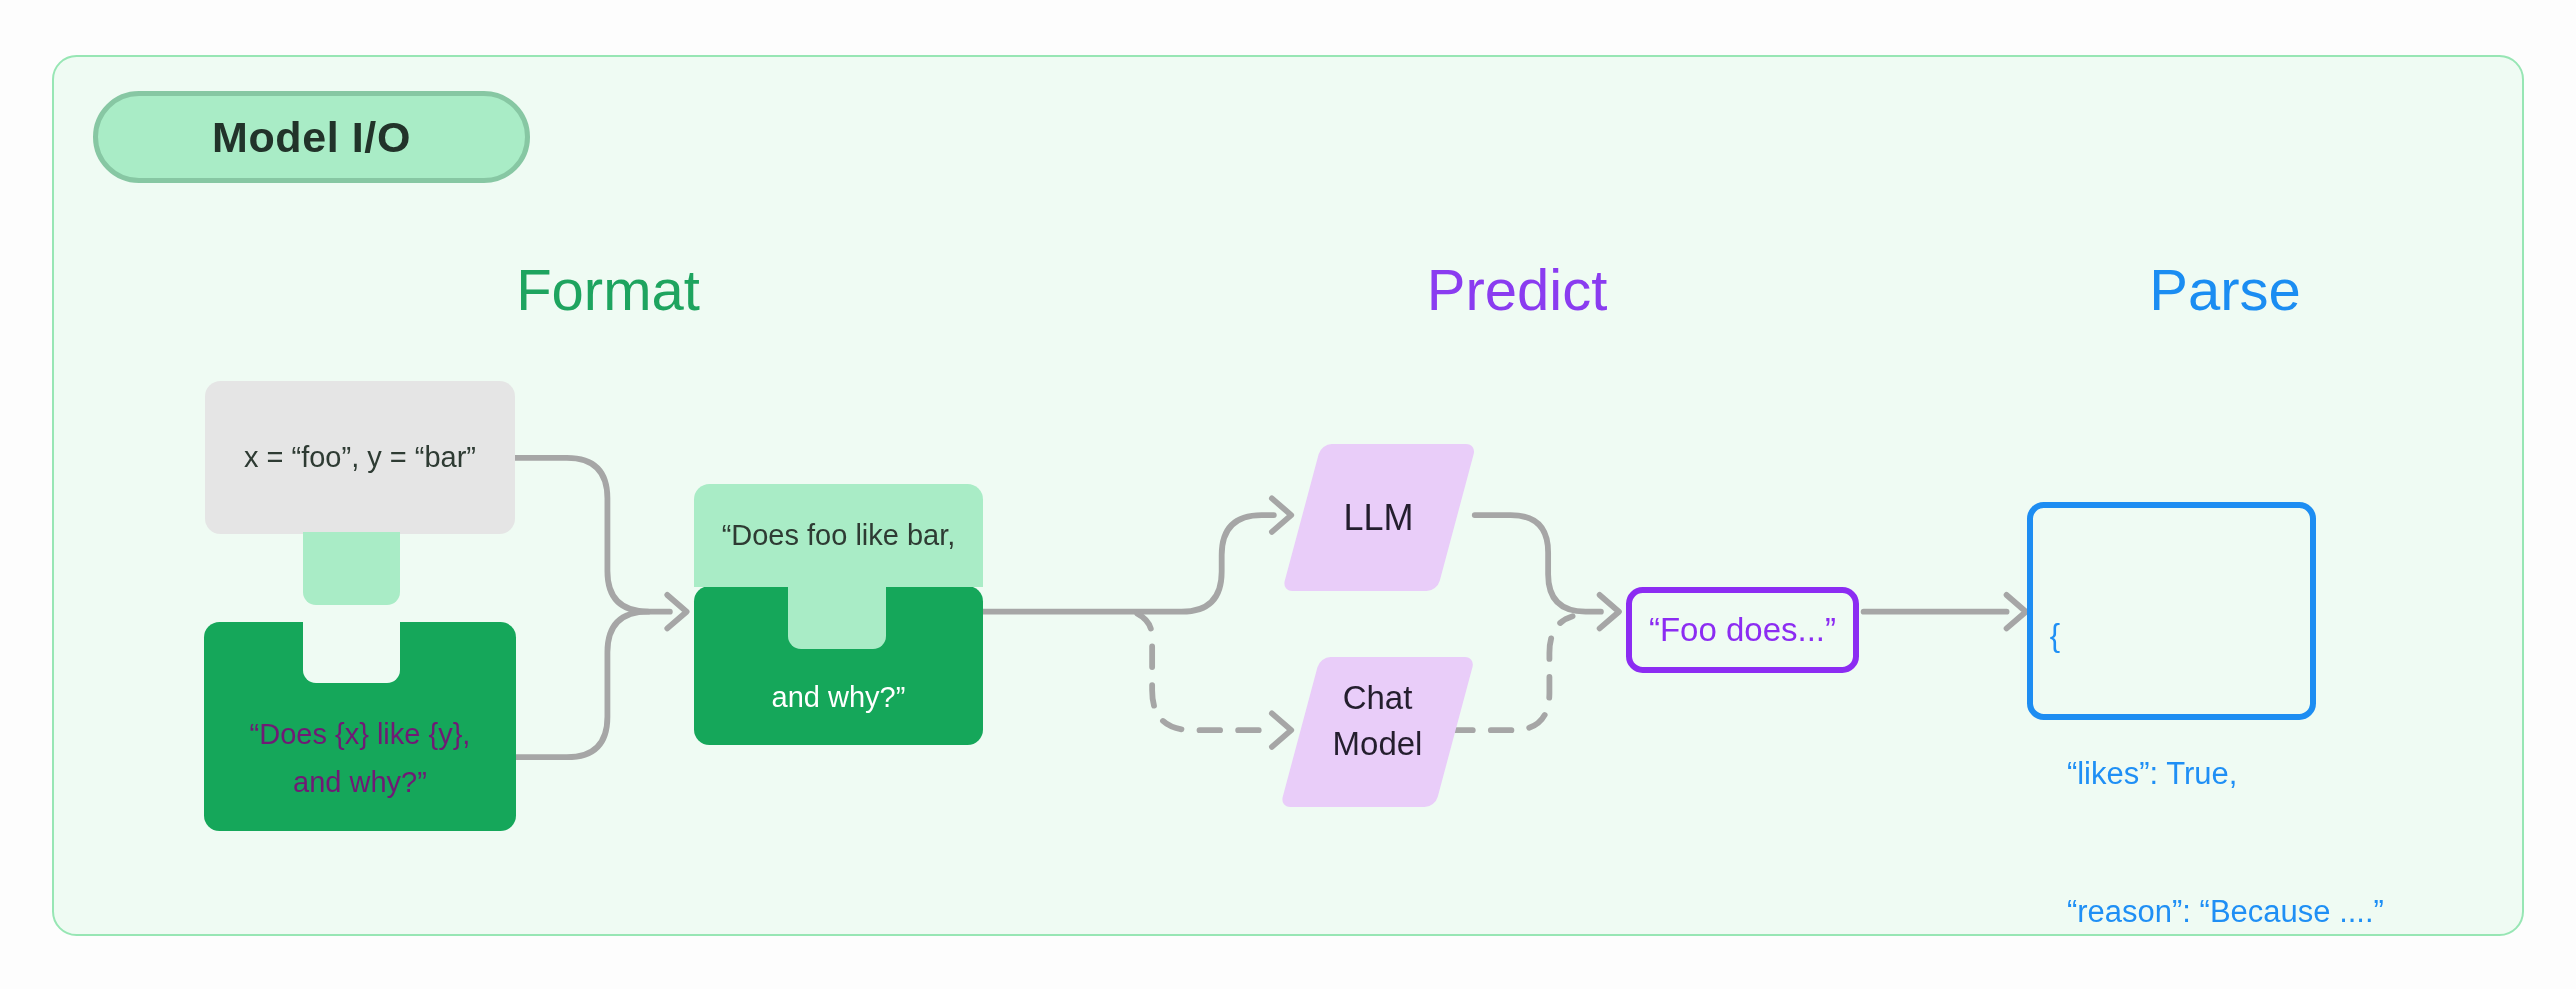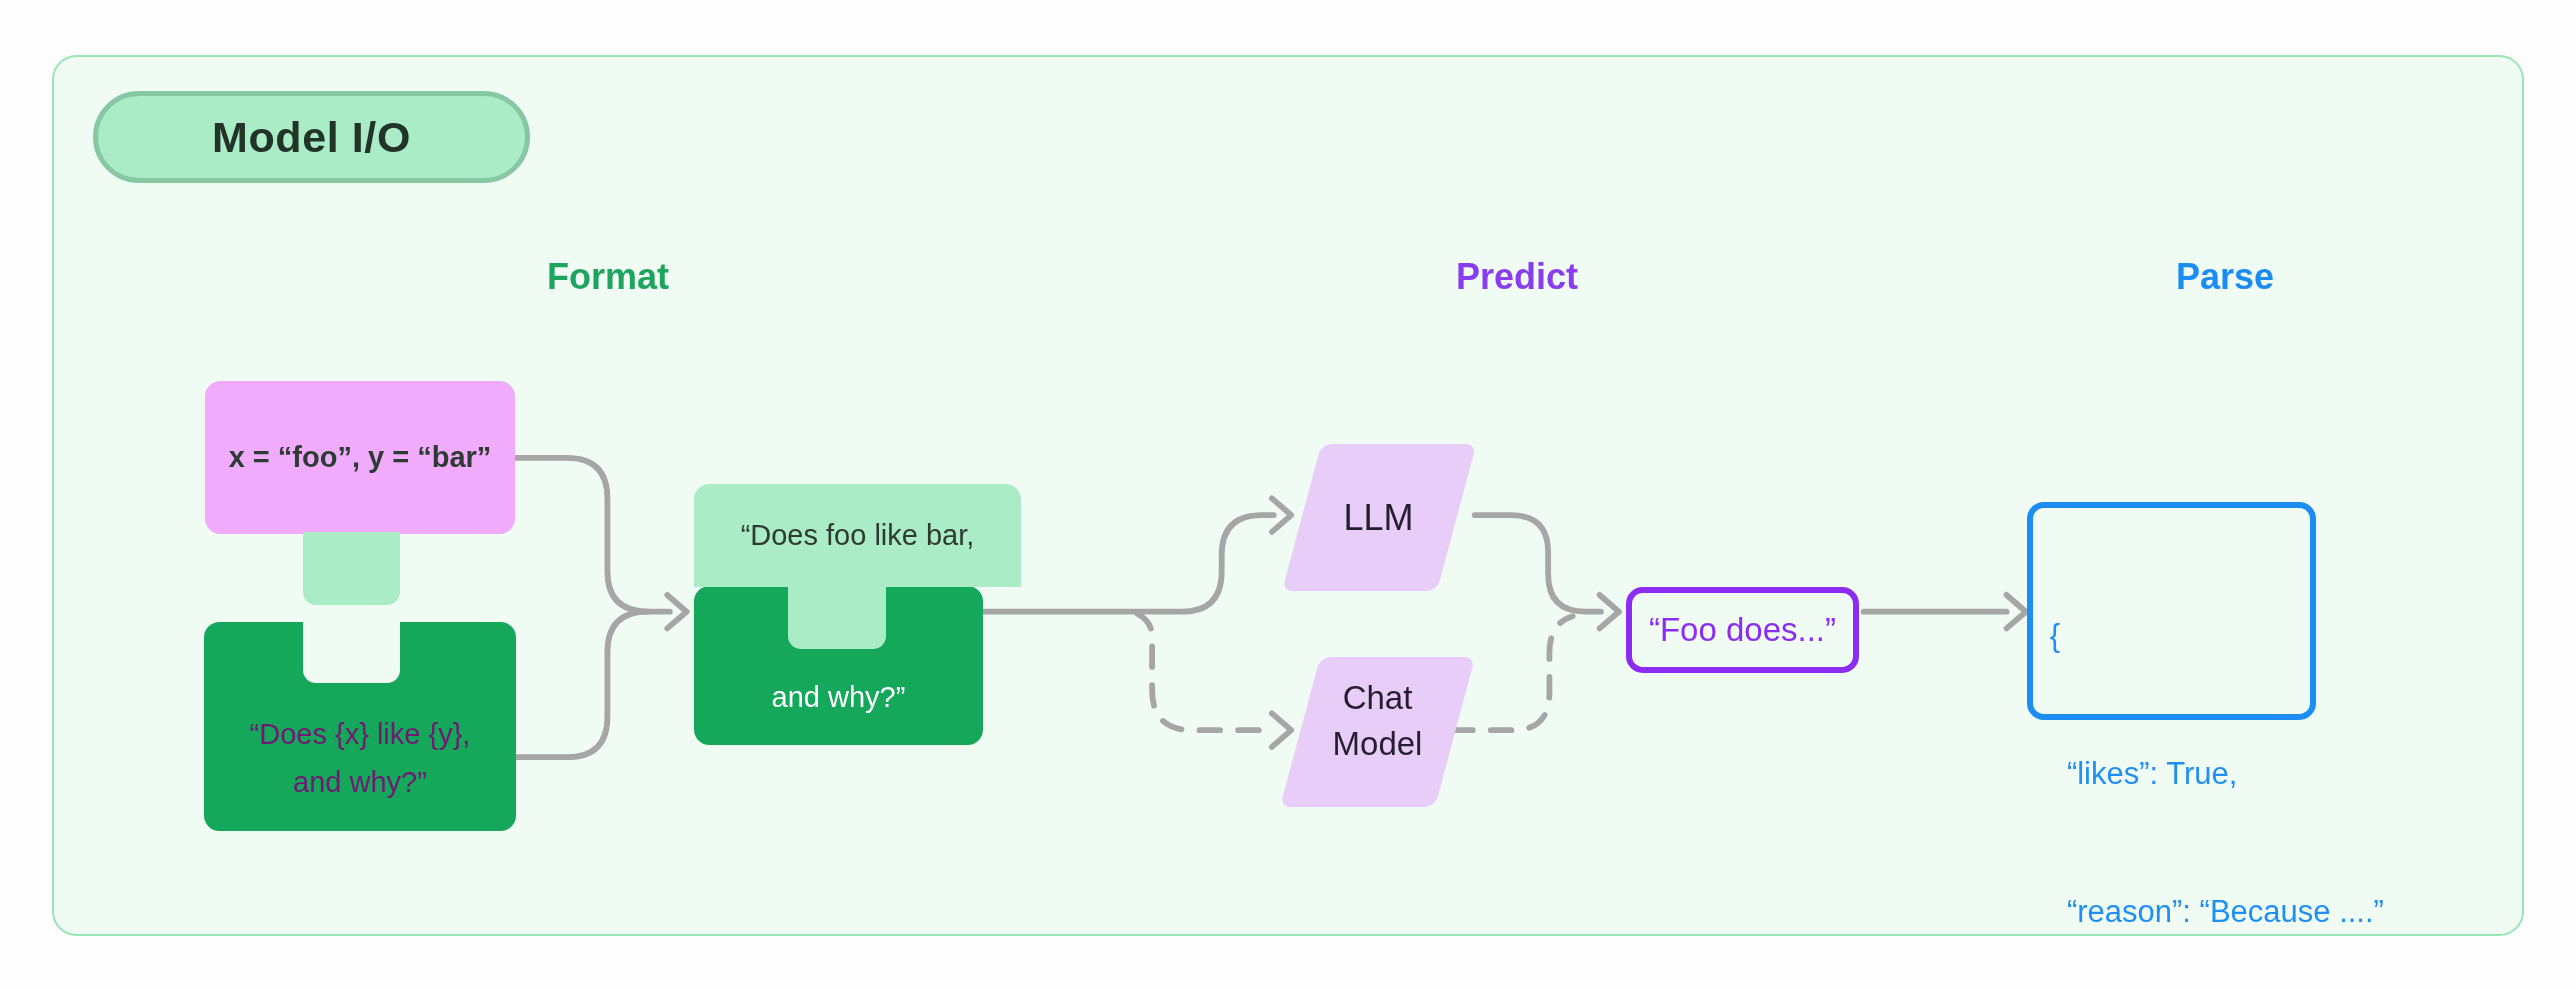--- a/index.html
+++ b/index.html
@@ -35,35 +35,35 @@
     box-sizing: border-box;
     display: flex; align-items: center; justify-content: center;
     font-size: 43px; font-weight: 700; color: #22332a;
     letter-spacing: 0.6px;
   }
   .heading {
     position: absolute;
     top: 256px;
     width: 270px;
     text-align: center;
-    font-size: 36px;
-    font-weight: 700;
+    font-size: 58px;
+    font-weight: 400;
   }
   .heading.format  { left: 473px;  color: #1ea45f; }
   .heading.predict { left: 1382px; color: #8a3cf0; }
   .heading.parse   { left: 2090px; color: #1b8df2; }
 
   .shape { position: absolute; box-sizing: border-box; }
 
   
   .values-rect {
     left: 205px; top: 381px; width: 310px; height: 153px;
-    background: #f0abfc; border-radius: 15.5px;
-    display: flex; align-items: center; justify-content: center;
-    font-size: 29px; color: #2e3b33; font-weight: bold;
+    background: #e5e5e5; border-radius: 15.5px;
+    display: flex; align-items: center; justify-content: center;
+    font-size: 29px; color: #2e3b33;
   }
   .values-tab {
     left: 303px; top: 532px; width: 97px; height: 73px;
     background: #a9ecc6; border-radius: 0 0 13px 13px;
   }
   .template-rect {
     left: 204px; top: 622px; width: 312px; height: 209px;
     background: #15a75a; border-radius: 15.5px;
   }
   .template-notch {
@@ -71,21 +71,21 @@
     background: #effbf3; border-radius: 0 0 13px 13px;
   }
   .template-text {
     left: 204px; top: 710px; width: 312px;
     text-align: center; color: #701a75;
     font-size: 29px; line-height: 48px;
   }
 
   
   .prompt-light {
-    left: 694px; top: 484px; width: 327px; height: 103px;
+    left: 694px; top: 484px; width: 289px; height: 103px;
     background: #a9ecc6; border-radius: 15.5px 15.5px 0 0;
     display: flex; align-items: center; justify-content: center;
     font-size: 29px; color: #2e3b33;
   }
   .prompt-dark {
     left: 694px; top: 586px; width: 289px; height: 159px;
     background: #15a75a; border-radius: 15.5px;
   }
   .prompt-tab {
     left: 788px; top: 586px; width: 98px; height: 63px;

